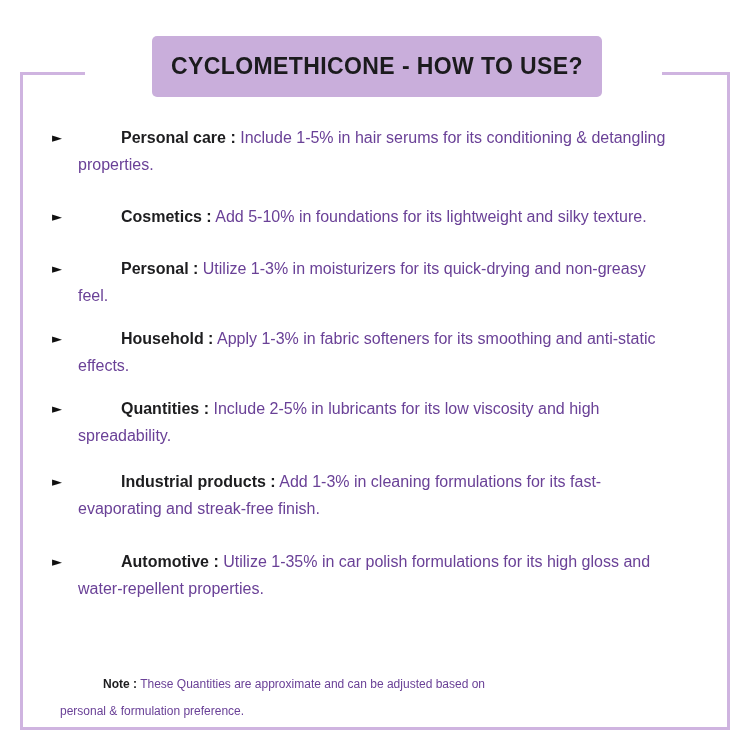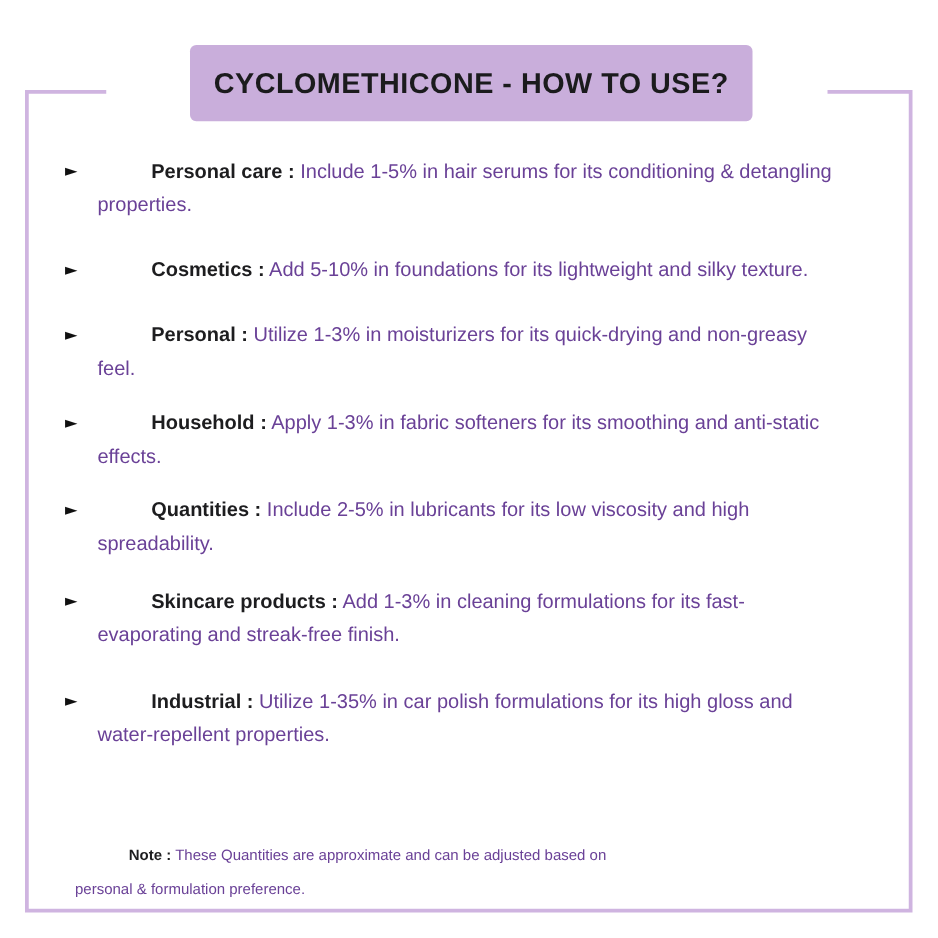--- a/index.html
+++ b/index.html
@@ -145,30 +145,30 @@
   <div class="item-body">
     <span class="label">Quantities :</span>
     <span class="desc">Include 2-5% in lubricants for its low viscosity and high
 spreadability.</span>
   </div>
 </div>
 
 <div class="item i6">
   <span class="arrow">►</span>
   <div class="item-body">
-    <span class="label">Skincare products :</span>
+    <span class="label">Industrial products :</span>
     <span class="desc">Add 1-3% in cleaning formulations for its fast-
 evaporating and streak-free finish.</span>
   </div>
 </div>
 
 <div class="item i7">
   <span class="arrow">►</span>
   <div class="item-body">
-    <span class="label">Industrial :</span>
+    <span class="label">Automotive :</span>
     <span class="desc">Utilize 1-35% in car polish formulations for its high gloss and
 water-repellent properties.</span>
   </div>
 </div>
 
 <div class="note">
   <span class="label">Note :</span>
   <span class="desc">These Quantities are approximate and can be adjusted based on
 personal &amp; formulation preference.</span>
 </div>

